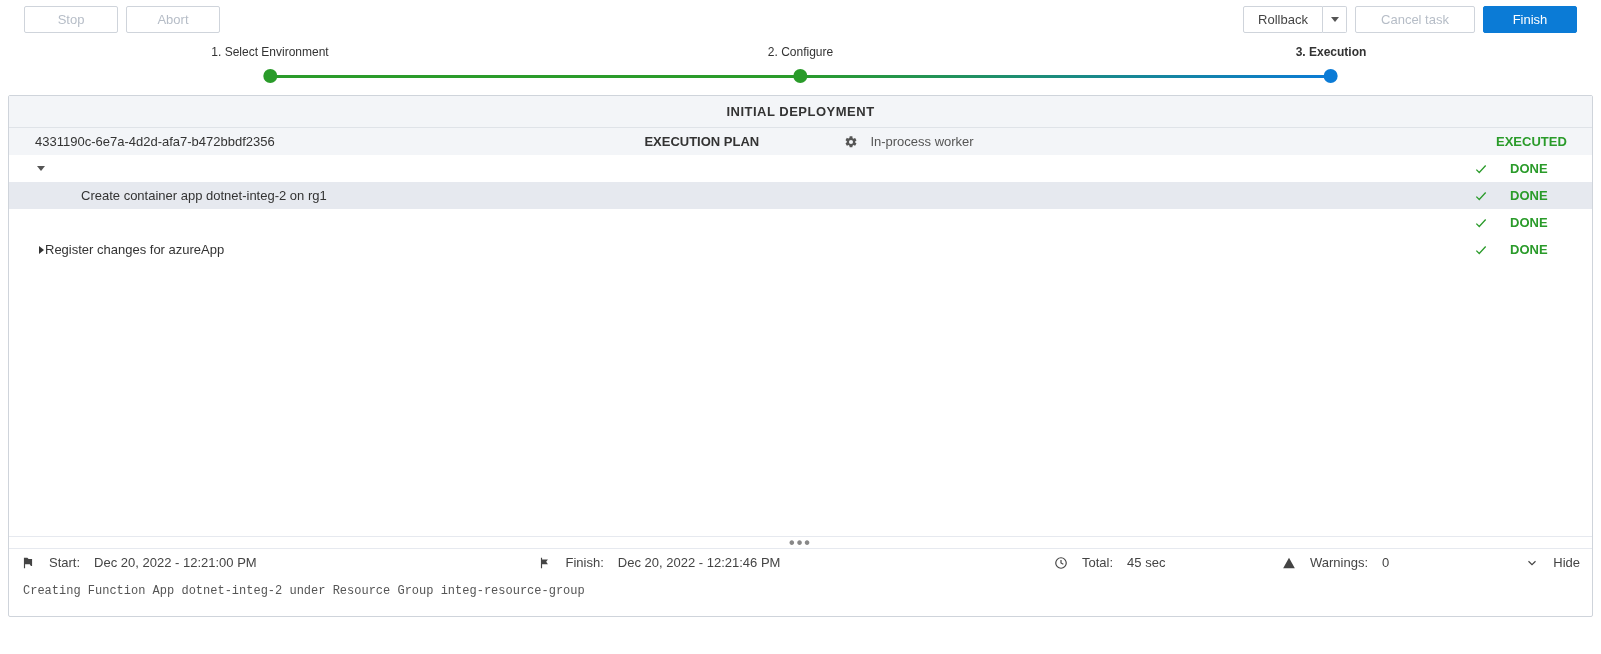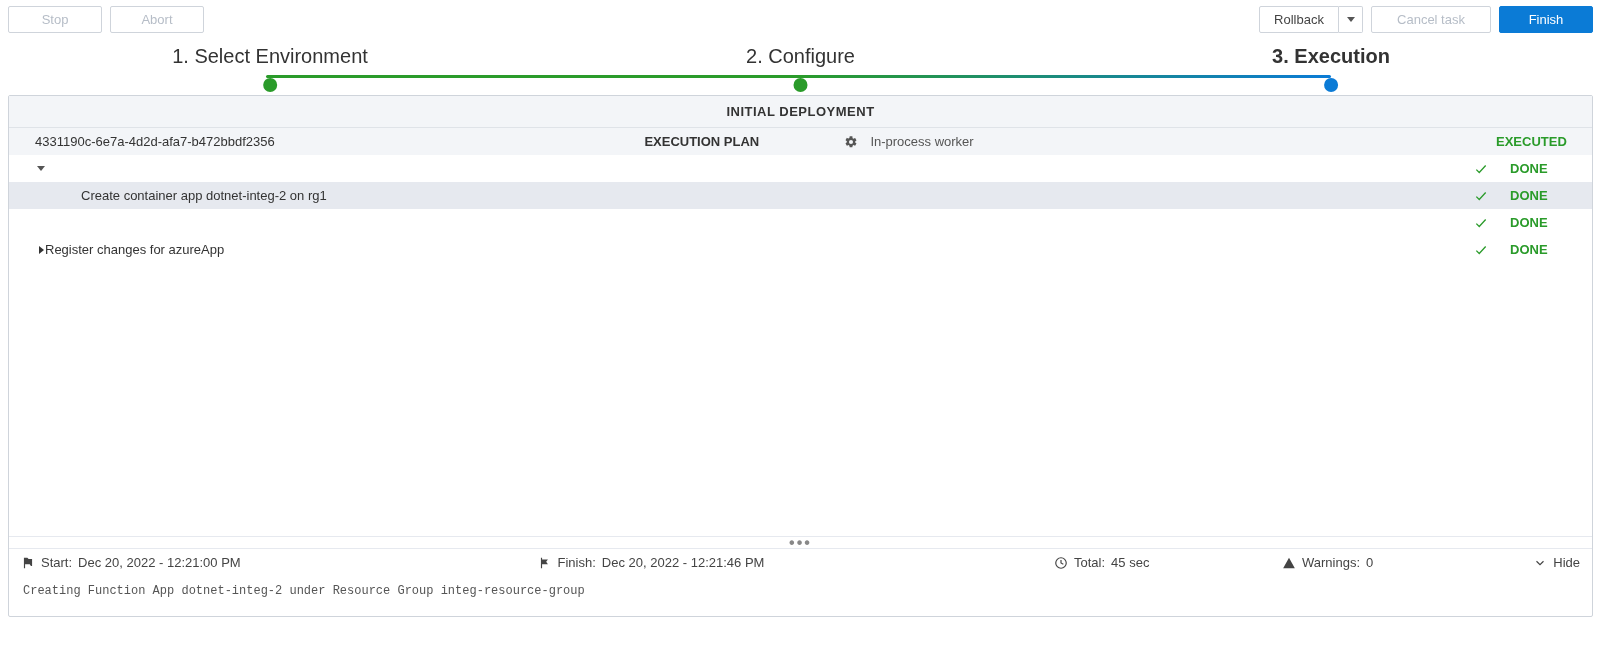--- a/index.html
+++ b/index.html
@@ -8,21 +8,21 @@
     padding: 0;
     font-family: -apple-system, BlinkMacSystemFont, "Segoe UI", Arial, sans-serif;
     font-size: 13px;
     color: #2c2c2c;
     background: #fff;
   }
   .toolbar {
     display: flex;
     justify-content: space-between;
     align-items: center;
-    padding: 6px 8px;
+    padding: 6px 24px;
   }
   .toolbar-left, .toolbar-right {
     display: flex;
     gap: 8px;
   }
   .btn {
     border: 1px solid #cfd4db;
     background: #fff;
     color: #444;
     padding: 5px 14px;
@@ -70,21 +70,21 @@
     height: 3px;
     background: linear-gradient(to right, #2a9b2a 0%, #2a9b2a 50%, #0b7bd6 100%);
     border-radius: 2px;
   }
   .step {
     position: absolute;
     top: 2px;
     text-align: center;
     transform: translateX(-50%);
   }
-  .step-label { font-size: 20px; color: #333; white-space: nowrap; margin-bottom: 10px; }
+  .step-label { font-size: 12px; color: #333; white-space: nowrap; margin-bottom: 10px; }
   .step.active .step-label { font-weight: 700; }
   .step-dot {
     width: 14px;
     height: 14px;
     border-radius: 50%;
     margin: 0 auto;
     background: #2a9b2a;
   }
   .step.active .step-dot { background: #0b7bd6; }
 
@@ -139,21 +139,21 @@
   }
   .status-bar {
     display: flex;
     align-items: center;
     padding: 6px 12px;
     border-top: 1px solid #e6e9ef;
     font-size: 13px;
     color: #444;
     gap: 8px;
   }
-  .status-cell { display: flex; align-items: center; gap: 6px; }
+  .status-cell { display: flex; align-items: center; gap: 14px; }
   .sb-start { flex: 1; }
   .sb-finish { flex: 1; }
   .sb-total { width: 220px; }
   .sb-warn { width: 220px; }
   .sb-hide { width: 70px; cursor: pointer; justify-content: flex-end; }
 
   .log {
     font-family: "Courier New", monospace;
     font-size: 12px;
     color: #555;

